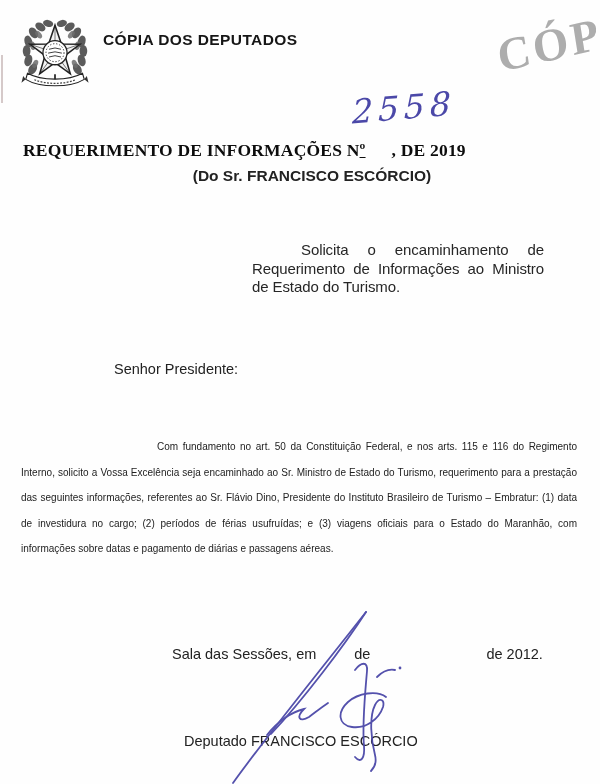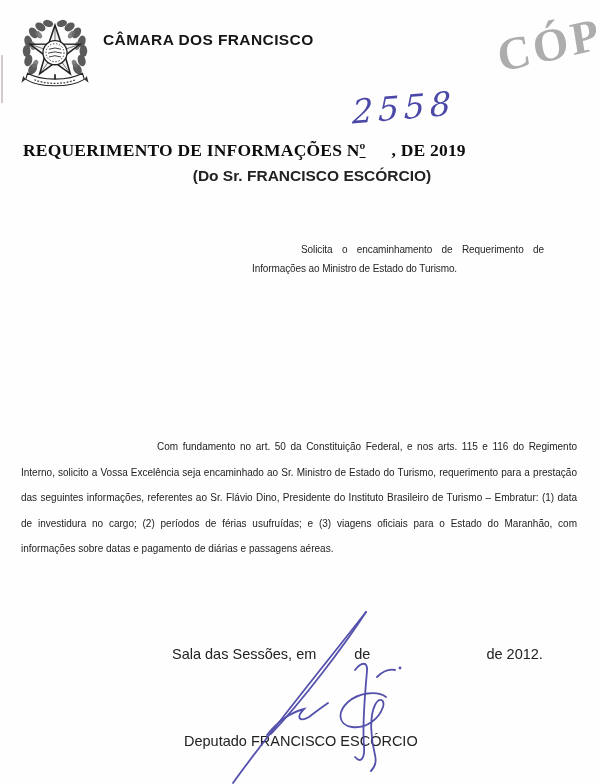--- a/index.html
+++ b/index.html
@@ -34,21 +34,21 @@
   }
   .title-line .ord{text-decoration:underline;}
   .title-line .num-gap{display:inline-block;width:26px;}
   .subtitle{
     position:absolute;left:152px;top:167px;width:320px;text-align:center;
     font-weight:bold;font-size:15.5px;color:#222;white-space:nowrap;
   }
   
   .summary{
     position:absolute;left:252px;top:241px;width:292px;
-    font-size:10px;line-height:18.6px;text-align:justify;text-indent:49px;
+    font-size:15px;line-height:18.6px;text-align:justify;text-indent:49px;
     color:#262626;letter-spacing:-0.1px;
   }
   .salutation{position:absolute;left:114px;top:361px;font-size:14.5px;color:#222;}
   
   .body-par{
     position:absolute;left:21px;top:434px;width:556px;
     font-size:10px;line-height:25.6px;text-align:justify;text-indent:136px;
     color:#222;
   }
   
@@ -118,34 +118,35 @@
       <path d="M43 50 Q50 47 57 50" fill="none"></path>
     </g>
 
     <line x1="50" y1="70" x2="50" y2="79" stroke="#222" stroke-width="2"></line>
 
     <path d="M16 76 C32 86 68 86 84 76 L82 69 C66 78 34 78 18 69 Z" fill="#fff" stroke="#222" stroke-width="1.3"></path>
     <path d="M16 76 l-5 4 l2 -8 Z M84 76 l5 4 l-2 -8 Z" fill="#333"></path>
     <path d="M26 76.5 C40 82 60 82 74 76.5" fill="none" stroke="#444" stroke-width="1.4" stroke-dasharray="2.2 1.6"></path>
   </svg>
 
-  <div class="org-name">CÂMARA DOS FRANCISCO</div>
+  <div class="org-name">CÓPIA DOS DEPUTADOS</div>
 
   <div class="stamp">CÓPIA</div>
 
   <div class="hand-number">2558</div>
 
   <div class="title-line">
     <span>REQUERIMENTO DE INFORMAÇÕES N</span><span class="ord">º</span><span class="num-gap"></span><span>, DE 2019</span>
   </div>
 
   <div class="subtitle">(Do Sr. FRANCISCO ESCÓRCIO)</div>
 
   <div class="summary">Solicita o encaminhamento de Requerimento de Informações ao Ministro de Estado do Turismo.</div>
 
+  <div class="salutation">Senhor Presidente:</div>
 
   <div class="body-par">Com fundamento no art. 50 da Constituição Federal, e nos arts. 115 e 116 do Regimento Interno, solicito a Vossa Excelência seja encaminhado ao Sr. Ministro de Estado do Turismo, requerimento para a prestação das seguintes informações, referentes ao Sr. Flávio Dino, Presidente do Instituto Brasileiro de Turismo – Embratur: (1) data de investidura no cargo; (2) períodos de férias usufruídas; e (3) viagens oficiais para o Estado do Maranhão, com informações sobre datas e pagamento de diárias e passagens aéreas.</div>
 
   <div class="date-line">
     <span>Sala das Sessões, em</span>
     <span class="gap1"></span>
     <span>de</span>
     <span class="gap2"></span>
     <span>de 2012.</span>
   </div>

